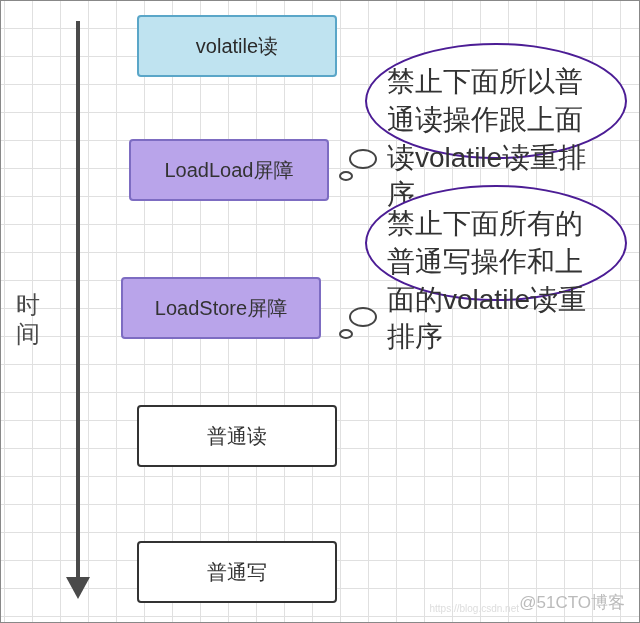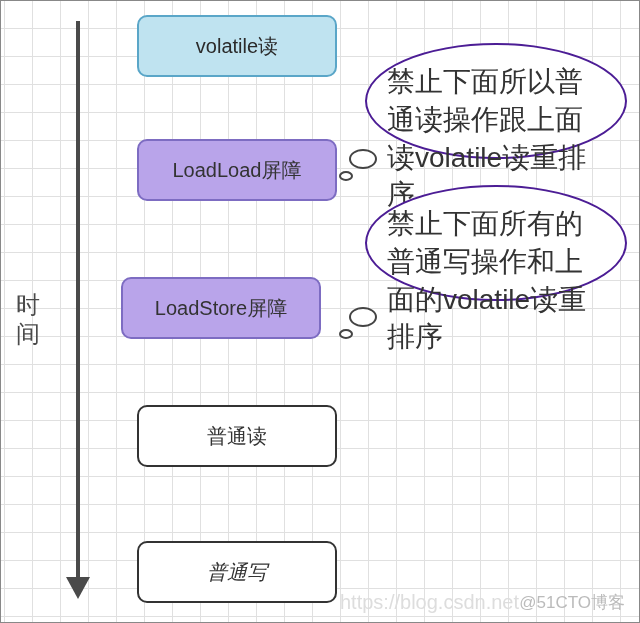--- a/index.html
+++ b/index.html
@@ -40,21 +40,21 @@
       font-size: 24px;
       color: #4a4a4a;
       width: 26px;
       line-height: 1.2;
     }
     .node {
       position: absolute;
       width: 200px;
       height: 62px;
       border: 2px solid #333;
-      border-radius: 10px;
+      border-radius: 4px;
       display: flex;
       align-items: center;
       justify-content: center;
       text-align: center;
       font-size: 20px;
       color: #333;
       padding: 4px 4px;
       line-height: 1.25;
     }
     .node-blue { background: #bfe3f0; border-color: #5aa6c8; color: #2a2a2a; }
@@ -82,49 +82,49 @@
       position: absolute;
       right: 14px;
       bottom: 8px;
       font-size: 17px;
       color: #bbb;
     }
     .wm2 {
       position: absolute;
       right: 120px;
       bottom: 8px;
-      font-size: 20px;
+      font-size: 10px;
       color: #ddd;
     }
   </style>
 </head>
 <body>
 
 <div class="arrow-line"></div>
 <div class="arrow-head"></div>
 <div class="time-label" style="white-space:pre;">时
 间</div>
 
 <div class="node node-blue" style="left:136px; top:14px;">
   <span>volatile读</span>
 </div>
 
-<div class="node node-purple" style="left:136px; top:138px;">
+<div class="node node-purple" style="left:128px; top:138px;">
   <span>LoadLoad屏障</span>
 </div>
 
 <div class="node node-purple" style="left:120px; top:276px;text-align:right;">
   <span>LoadStore屏障</span>
 </div>
 
 <div class="node node-white" style="left:136px; top:404px;">
   <span>普通读</span>
 </div>
 
-<div class="node node-white" style="left:136px; top:540px;font-style:italic;">
+<div class="node node-white" style="left:136px; top:540px;">
   <span>普通写</span>
 </div>
 
 <div class="bubble" style="left:364px; top:42px; height:116px;">
   <span>禁止下面所以普通读操作跟上面读volatile读重排序</span>
 </div>
 <div class="tail" style="left:348px; top:148px; width:28px; height:20px;"></div>
 <div class="tail" style="left:338px; top:170px; width:14px; height:10px;"></div>
 
 <div class="bubble" style="left:364px; top:184px; height:116px;">

